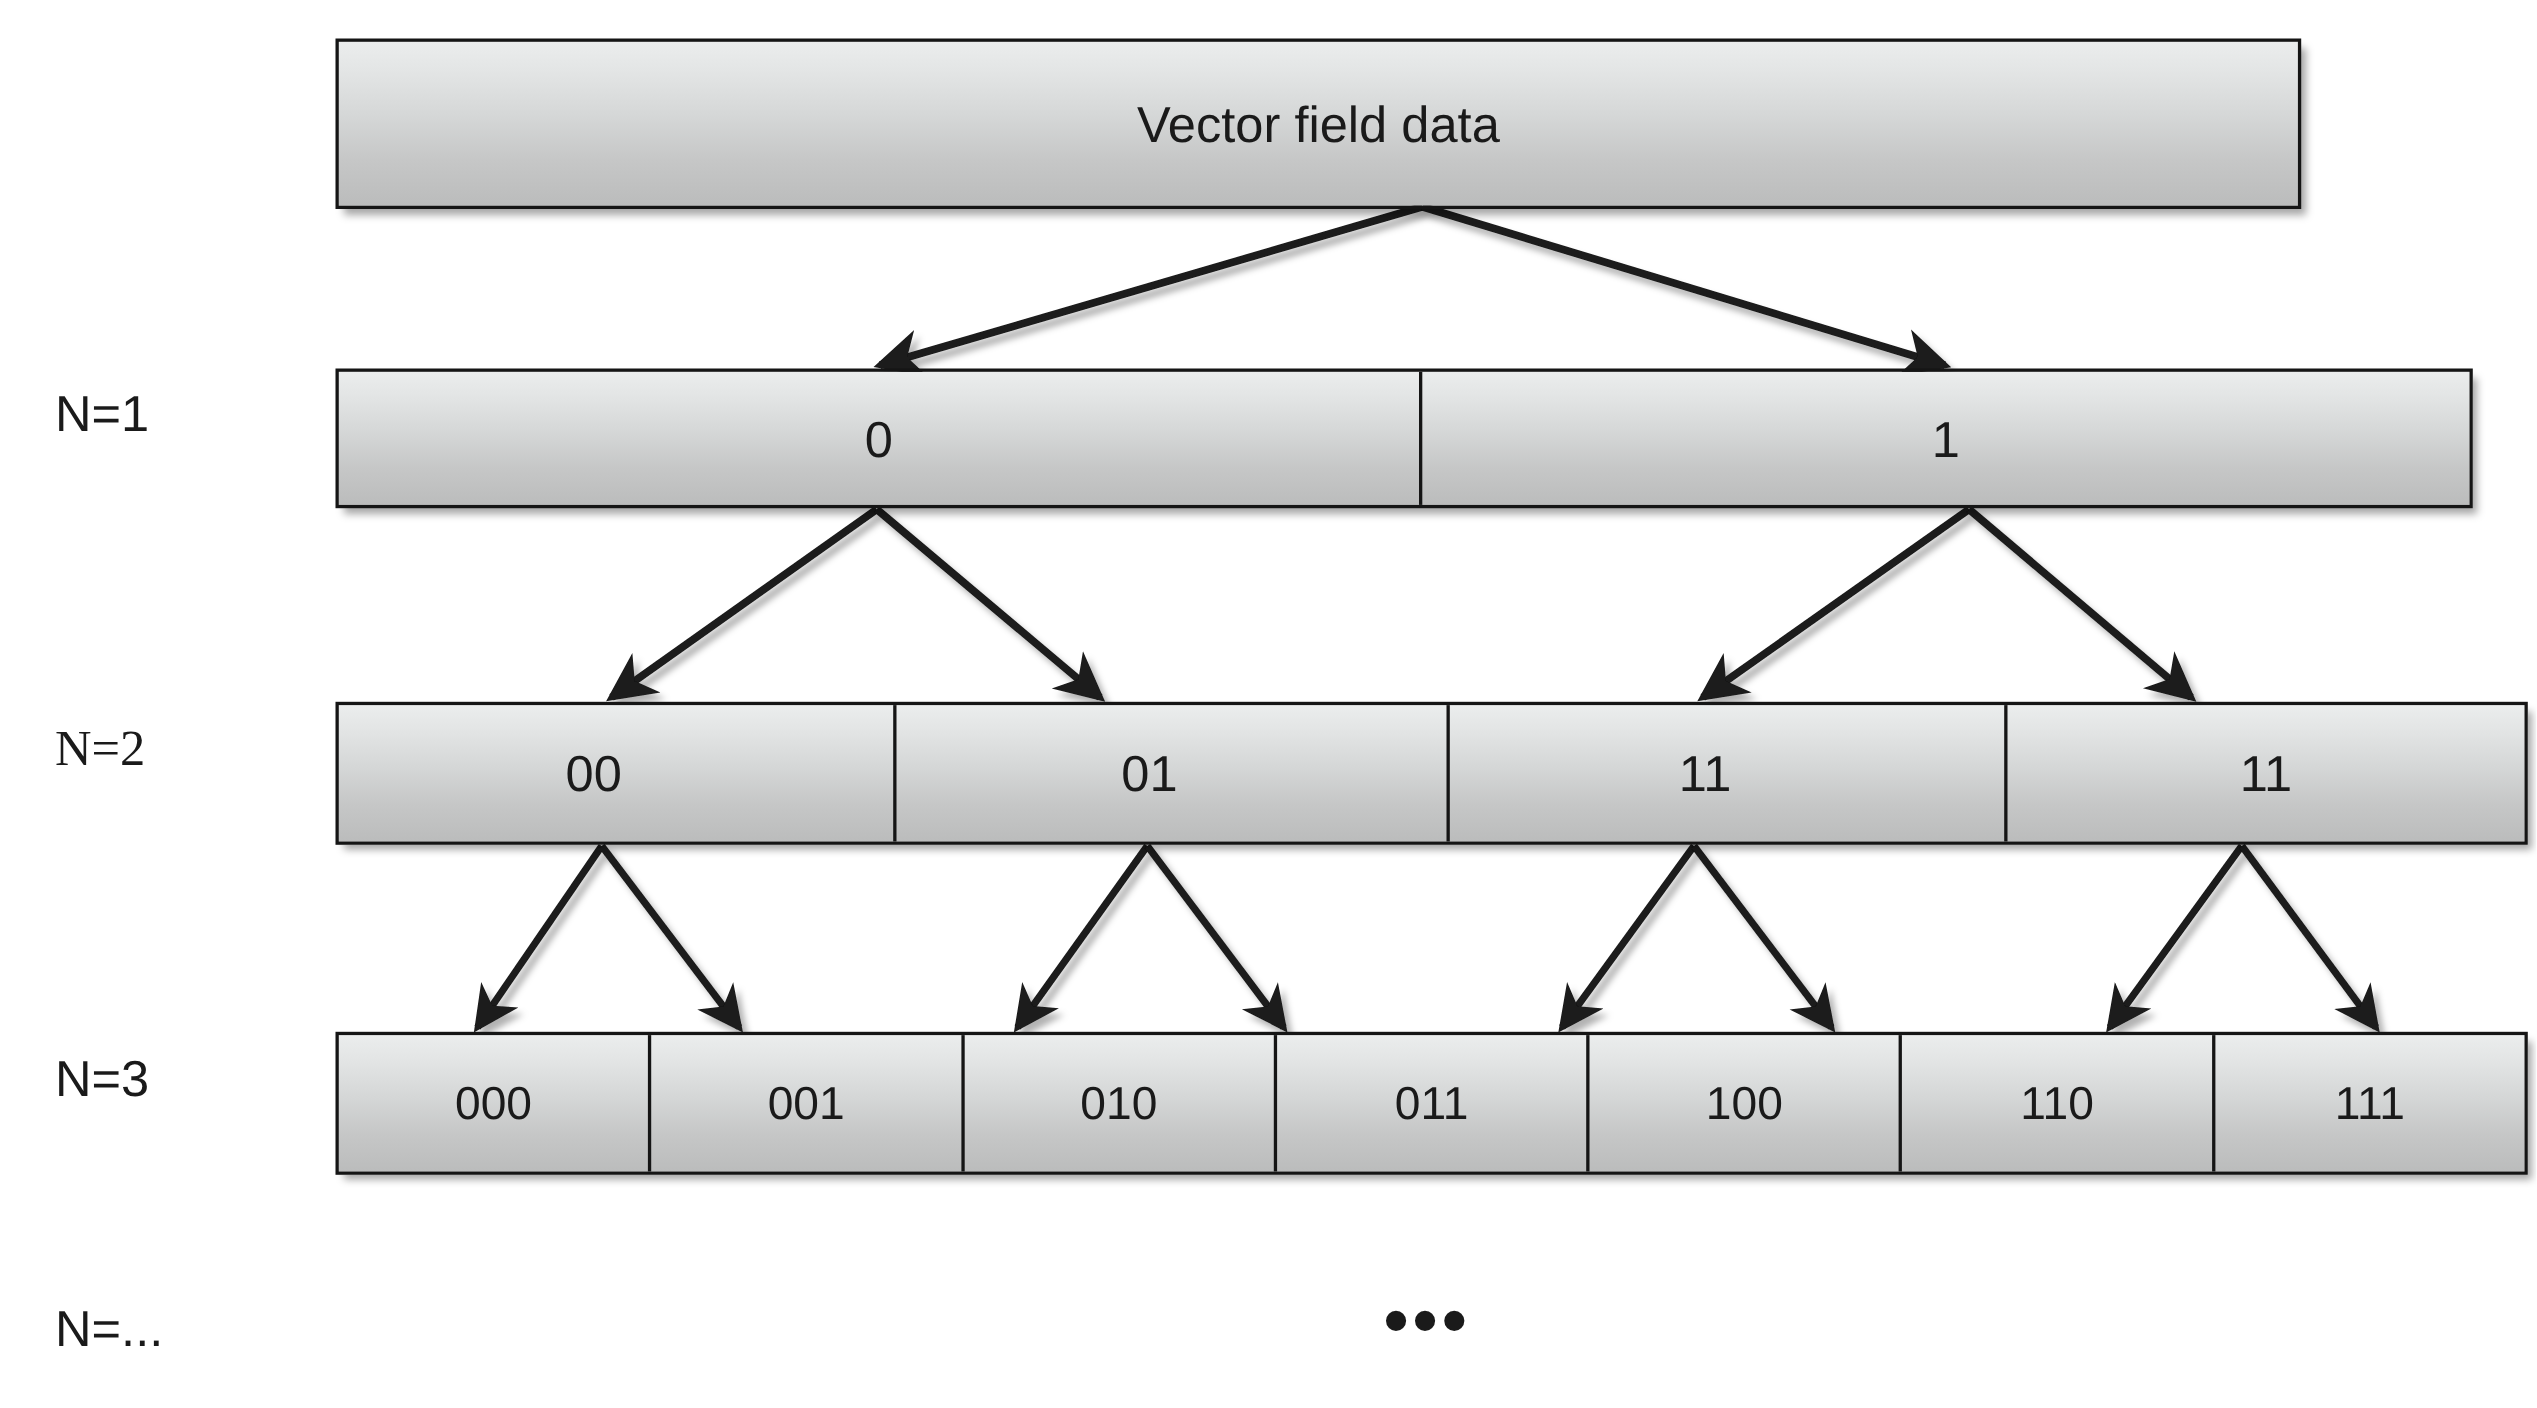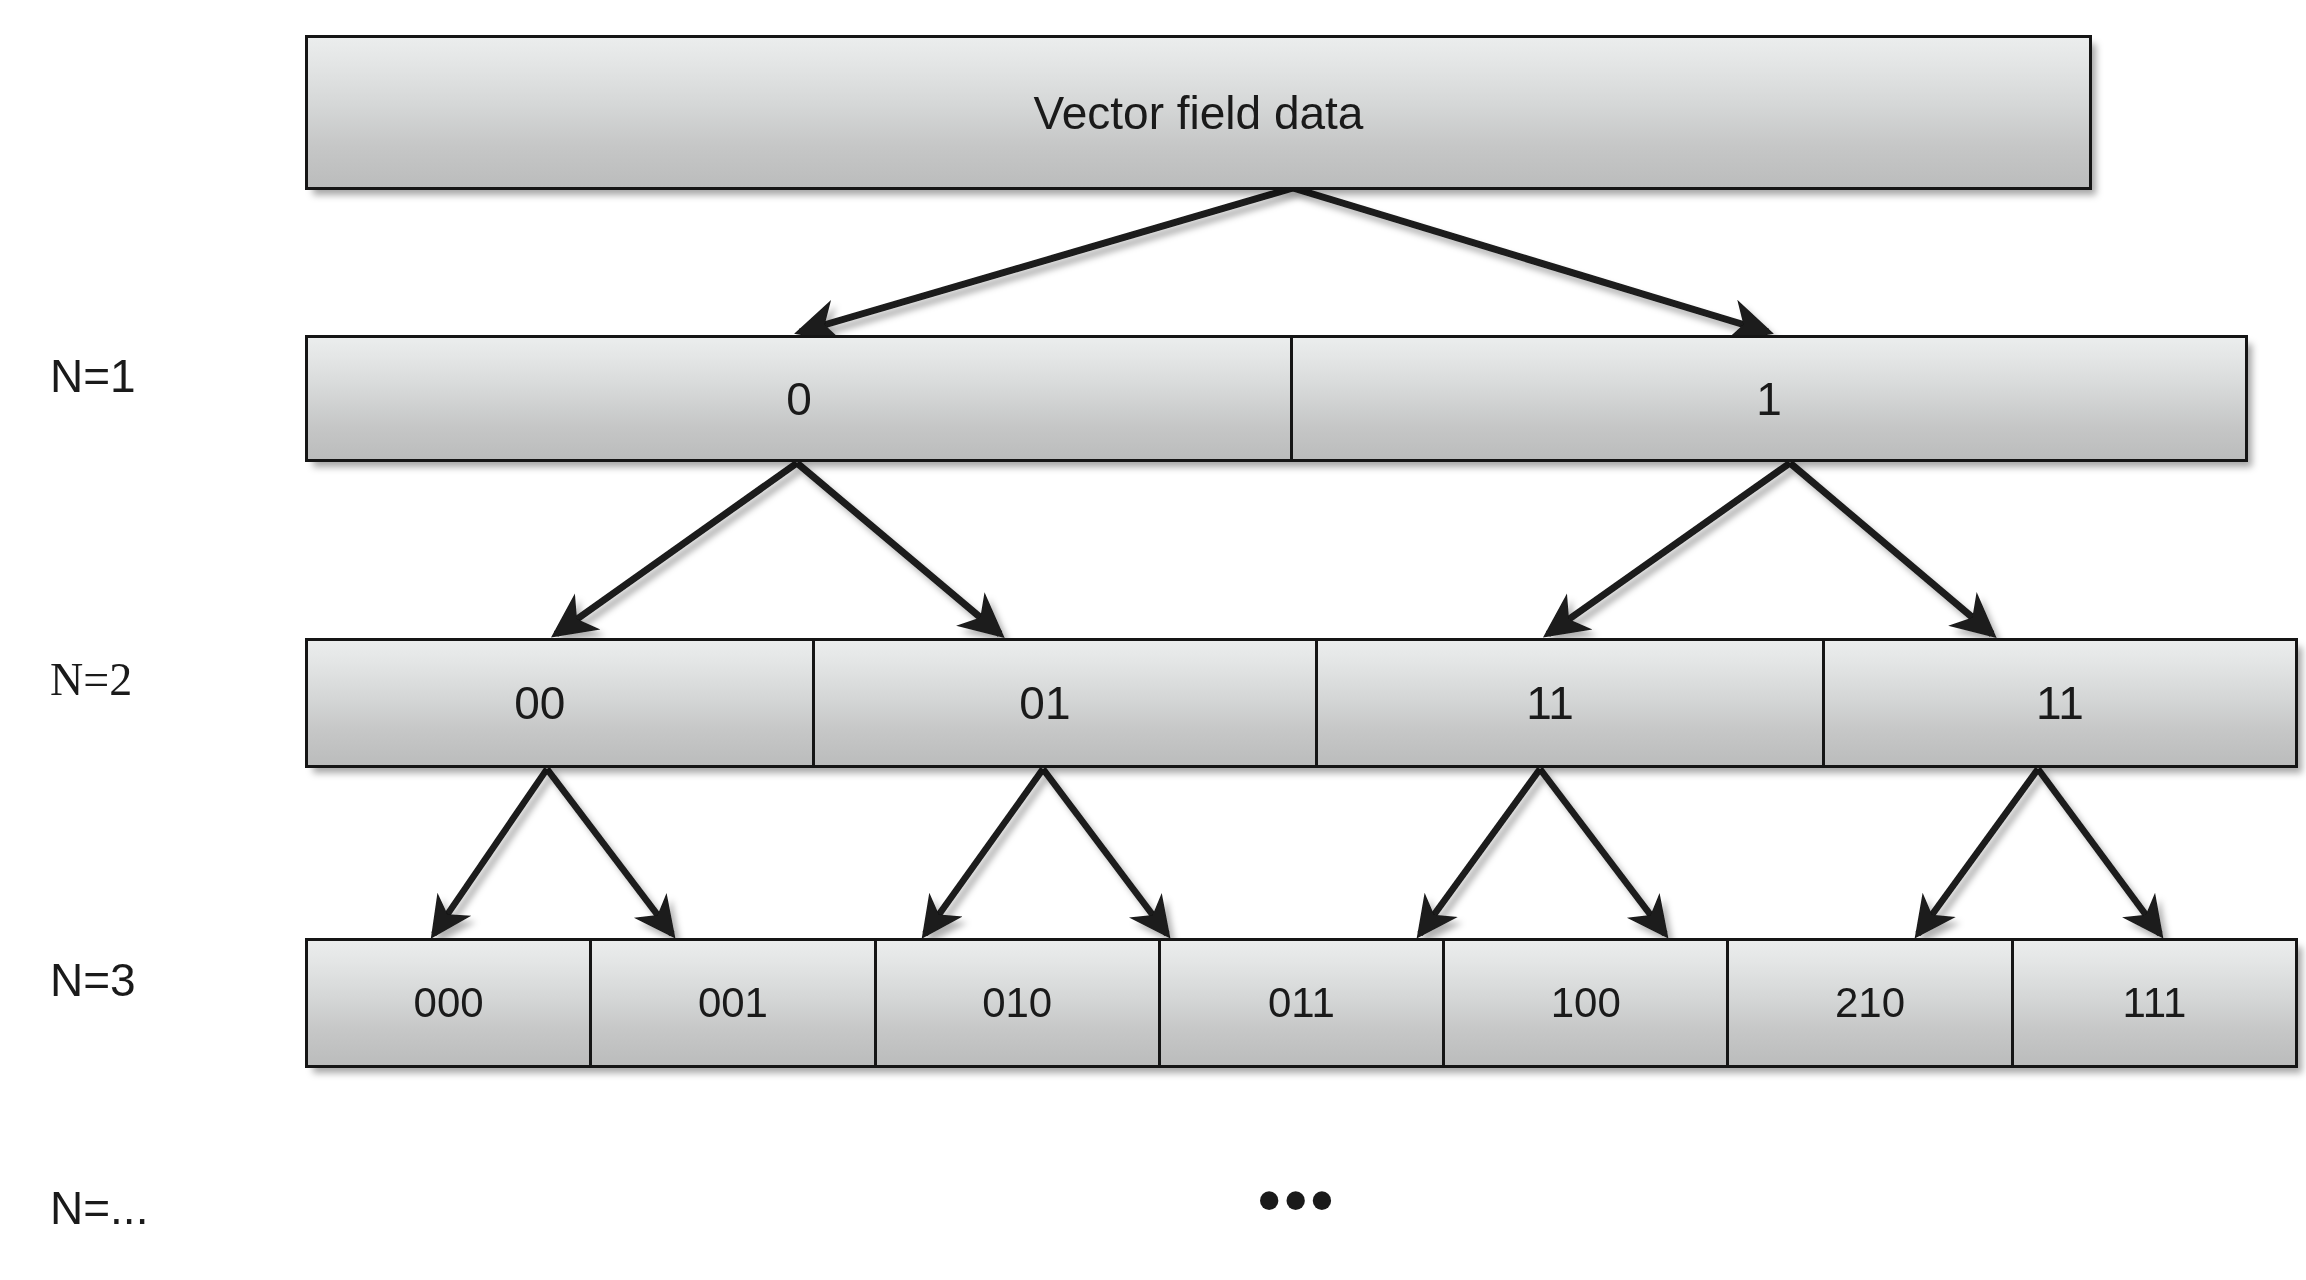--- a/index.html
+++ b/index.html
@@ -166,20 +166,20 @@
     <div class="cell wide-label">11</div>
   </div>
 
   <div class="row-label" id="label-n3">N=3</div>
   <div class="band" id="band-n3">
     <div class="cell">000</div>
     <div class="cell">001</div>
     <div class="cell">010</div>
     <div class="cell">011</div>
     <div class="cell">100</div>
-    <div class="cell">210</div>
+    <div class="cell">110</div>
     <div class="cell">111</div>
   </div>
 
   <div class="row-label" id="label-ndots">N=...</div>
   <div id="ellipsis">•••</div>
 
 </div>
 
 </body></html>

